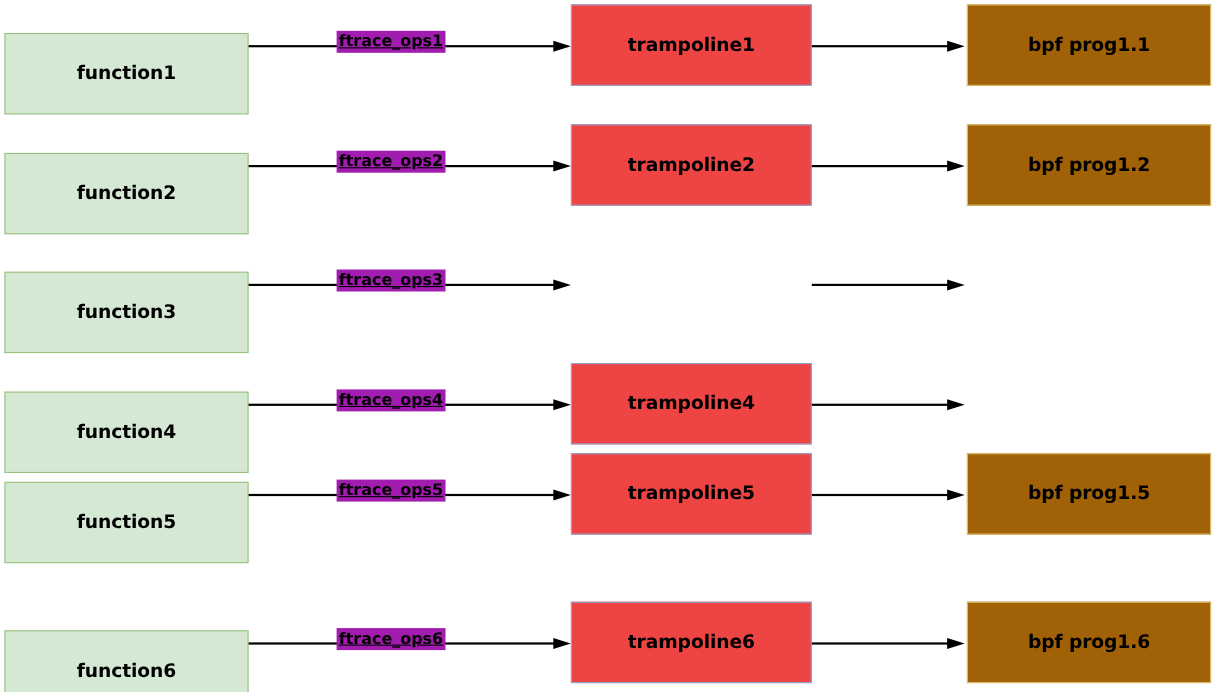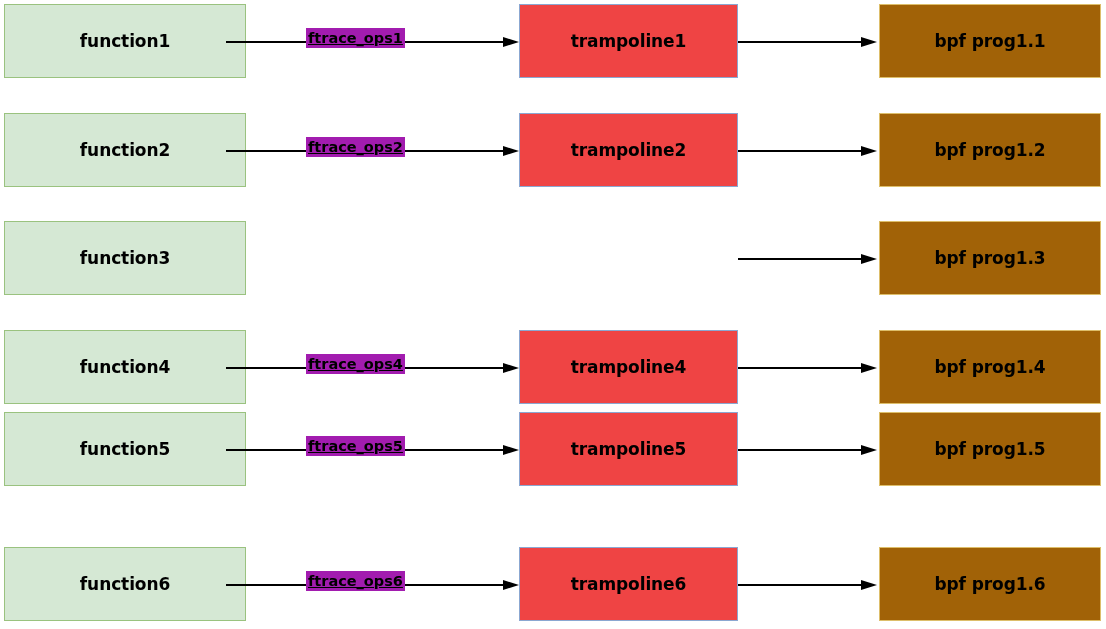--- a/index.html
+++ b/index.html
@@ -42,23 +42,24 @@
     justify-content: center;
     font-size: 17px;
     font-weight: bold;
     color: #000000;
     letter-spacing: -0.1px;
     white-space: nowrap;
   }
 
   .node-function {
     left: 4px;
-    width: 242px;
+    width: 222px;
     background: #d5e8d4;
     border-color: #9ac27f;
+    margin-top: 26px;
   }
 
   .node-trampoline {
     left: 519px;
     width: 219px;
     background: #ef4444;
     border-color: #8ba7d1;
   }
 
   .node-prog {
@@ -176,47 +177,46 @@
         <div class="head"></div>
       </div>
       <div class="node node-prog">
         <span>bpf prog1.2</span>
       </div>
     </div>
     <div class="row" style="top: 221px;">
       <div class="node node-function">
         <span>function3</span>
       </div>
-      <div class="conn2">
-        <div class="line"></div>
-        <div class="head"></div>
-      </div>
-      <div class="node node-prog">
-        <span>bpf prog1.3</span>
+      <div class="conn1">
+        <div class="line"></div>
+        <div class="head"></div>
+        <span class="edge-label">ftrace_ops3</span>
+      </div>
+      <div class="conn2">
+        <div class="line"></div>
+        <div class="head"></div>
       </div>
     </div>
     <div class="row" style="top: 330px;">
       <div class="node node-function">
         <span>function4</span>
       </div>
       <div class="conn1">
         <div class="line"></div>
         <div class="head"></div>
         <span class="edge-label">ftrace_ops4</span>
       </div>
       <div class="node node-trampoline">
         <span>trampoline4</span>
       </div>
       <div class="conn2">
         <div class="line"></div>
         <div class="head"></div>
       </div>
-      <div class="node node-prog">
-        <span>bpf prog1.4</span>
-      </div>
     </div>
     <div class="row" style="top: 412px;">
       <div class="node node-function">
         <span>function5</span>
       </div>
       <div class="conn1">
         <div class="line"></div>
         <div class="head"></div>
         <span class="edge-label">ftrace_ops5</span>
       </div>

